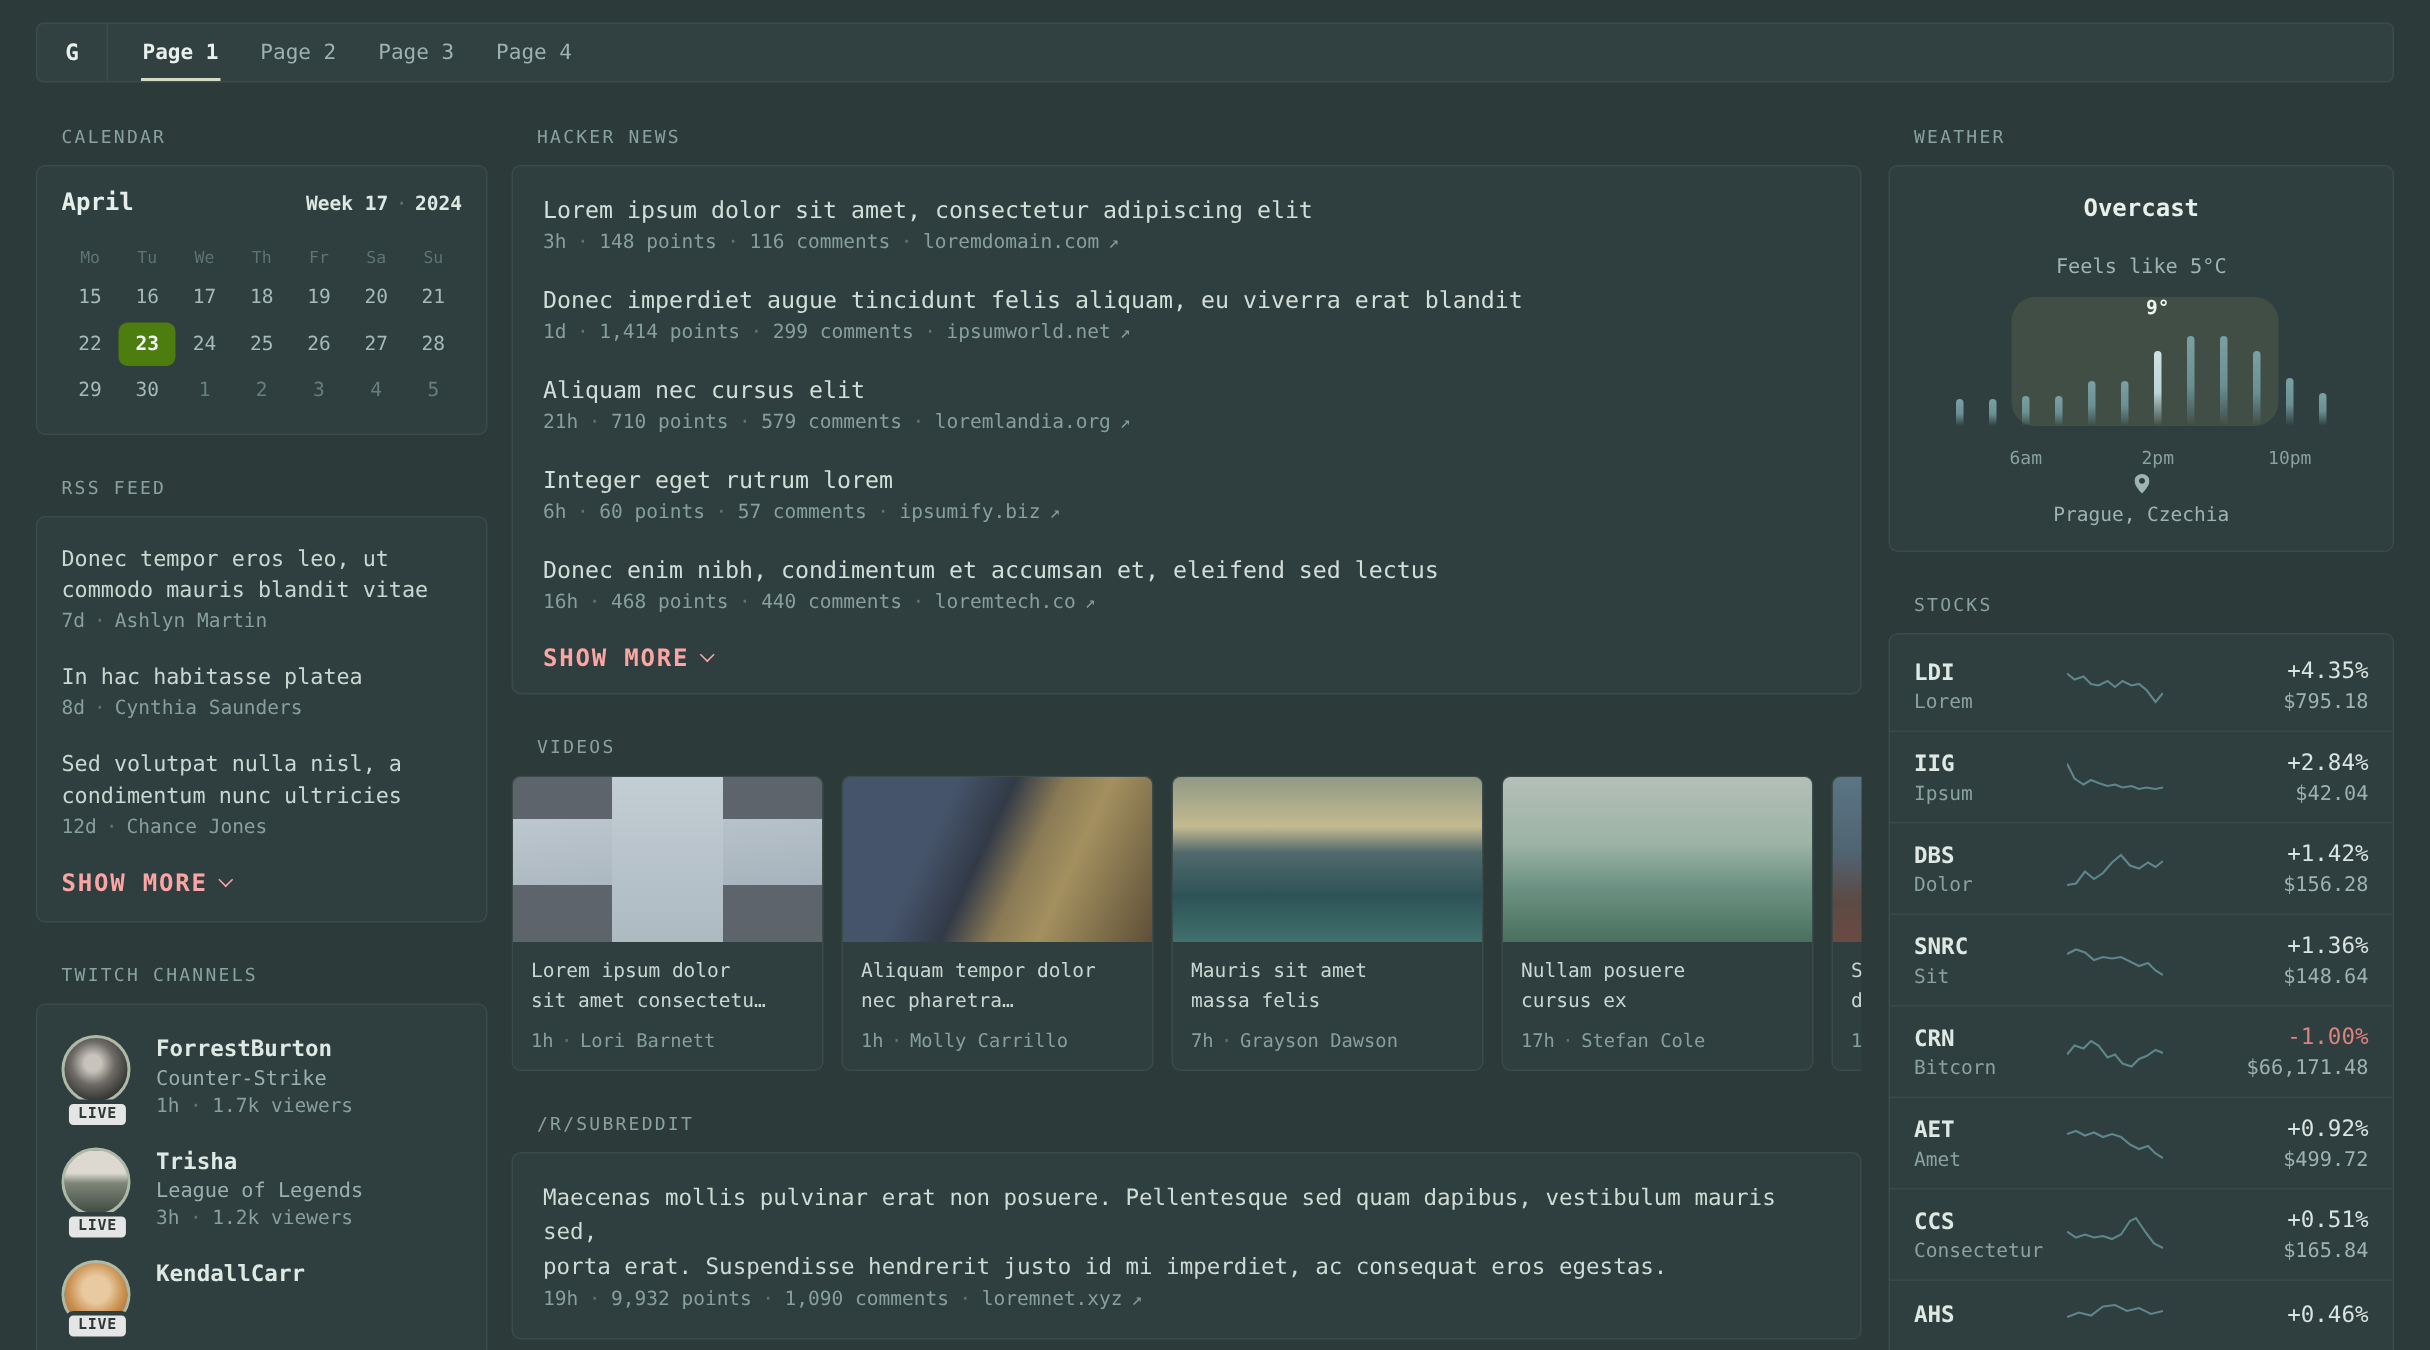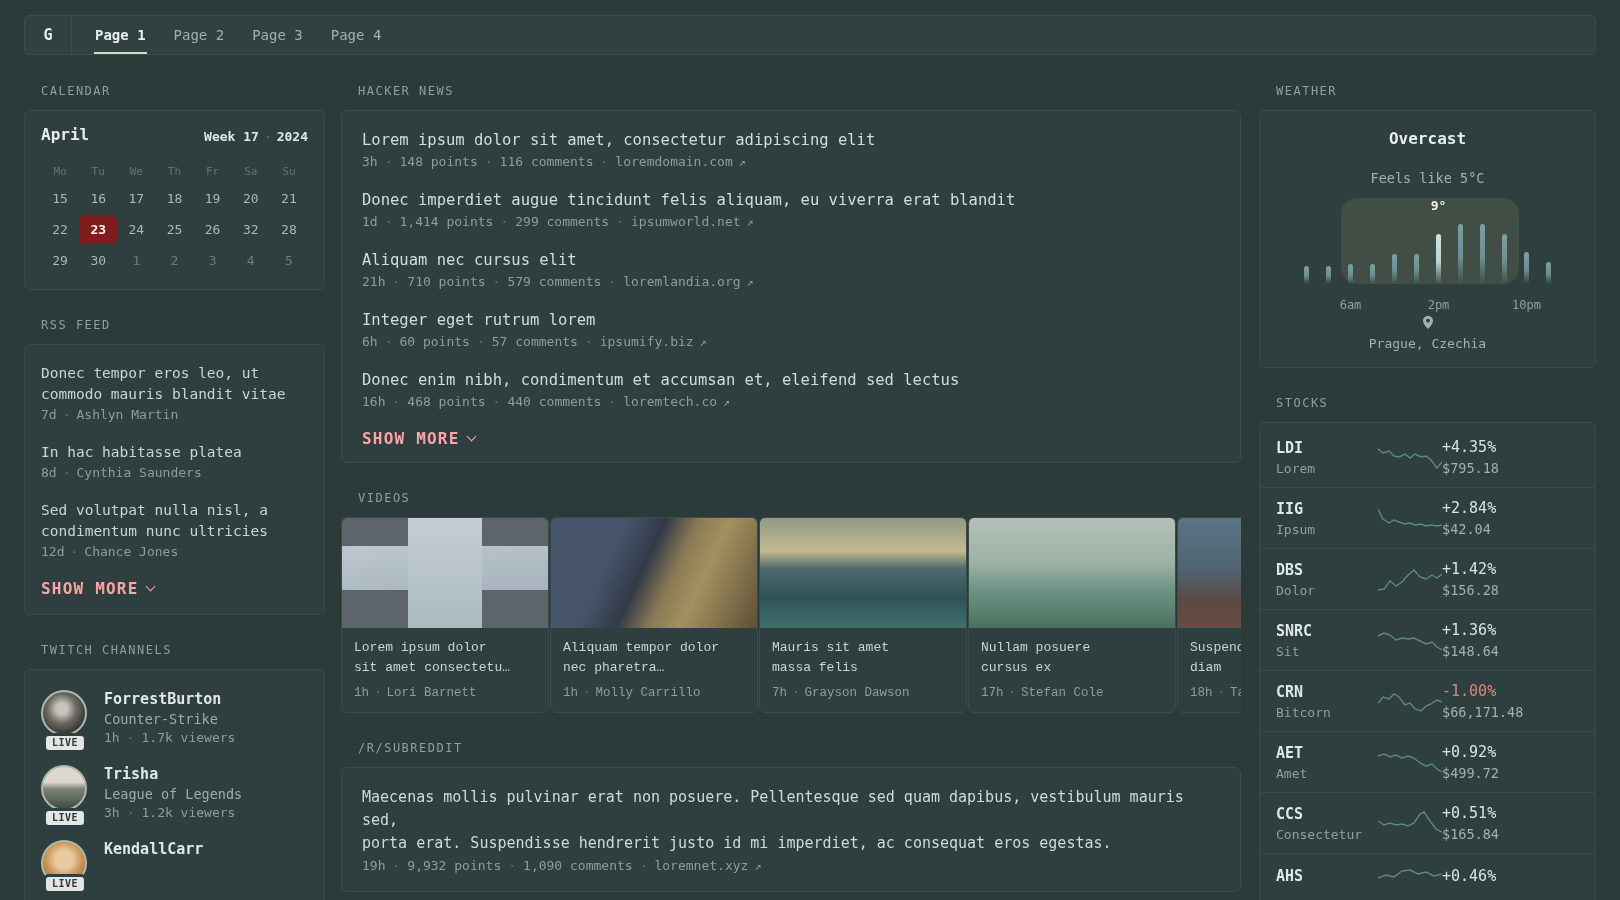--- a/index.html
+++ b/index.html
@@ -66,21 +66,21 @@
   .cal-head { display:flex; justify-content:space-between; align-items:flex-end; }
   .cal-month { font-size:16px; font-weight:bold; color:#e6eeea; }
   .cal-week { font-size:13px; font-weight:bold; color:#dfe9e4; }
   .cal-week .dot { margin:0 5px; font-weight:normal; }
   .cal-grid { display:grid; grid-template-columns:repeat(7,1fr); margin-top:16px; row-gap:2px; }
   .cal-cell {
     height:29px; display:flex; align-items:center; justify-content:center;
     font-size:13px; color:#a6bab7; border-radius:6px;
   }
   .cal-wd { font-size:11px; color:#5d7573; height:22px; }
-  .cal-cell.sel { background:#7f1d1d; color:#eef4f1; font-weight:bold; }
+  .cal-cell.sel { background:#4d7c0f; color:#eef4f1; font-weight:bold; }
   .cal-cell.dim { color:#66807e; }
 
   
   .rss-card { padding:18px 16px 16px 16px; margin-bottom:0; }
   .feed-item { margin-bottom:20px; }
   .feed-title { font-size:14.5px; line-height:21px; color:#c9d6d1; white-space:pre-line; cursor:pointer; }
   .feed-item .meta { margin-top:2px; }
   .feed-item .dot { margin:0 6px; }
 
   
@@ -106,23 +106,23 @@
   
   .hn-card { padding:18px 20px 14px 20px; }
   .hn-item { margin-bottom:20px; }
   .hn-title { font-size:15.5px; color:#d2ded8; line-height:22px; cursor:pointer; white-space:pre-line; }
   .hn-item .meta { margin-top:3px; }
   .domain { cursor:pointer; }
 
   
   .videos-row { display:flex; width:900px; overflow:hidden; }
   .video-card {
-    width:208px; flex:none; margin-right:1px;
+    width:208px; flex:none; margin-right:12px;
     background:#2f3e3e; border:1px solid #3b4b4a; border-radius:6px;
-    overflow:hidden; cursor:pointer;font-family:Liberation Mono, monospace;
+    overflow:hidden; cursor:pointer;
   }
   .video-thumb { width:100%; height:110px; }
   .thumb1 {
     background-color:#5d646b;
     background-image:linear-gradient(#c2cdd4,#aebac2),linear-gradient(173deg,#bcc7cf,#a7b3bc);
     background-size:36% 100%,100% 40%; background-position:center,center 42%;
     background-repeat:no-repeat;
   }
   .thumb2 {
     background:linear-gradient(115deg,#46546b 0 30%,#323a47 45%,#8a7a55 58%,#a4905f 70%,#5e5038 100%);
@@ -176,21 +176,21 @@
 
   
   .stocks-card { padding:4px 0; }
   .stock-row { display:flex; align-items:center; padding:11px 16px; cursor:pointer; }
   .stock-row + .stock-row { border-top:1px solid #3a4949; }
   .stock-id { width:102px; flex:none; }
   .stock-ticker { font-size:15px; font-weight:bold; color:#dfe9e4; }
   .stock-name { font-size:13px; color:#8aa3a0; margin-top:4px; }
   .stock-spark { width:64px; height:26px; flex:none; }
   .stock-spark polyline { fill:none; stroke:#5d878b; stroke-width:1.4; }
-  .stock-right { flex:1; }
+  .stock-right { flex:1; text-align:right; }
   .stock-change { font-size:15px; }
   .stock-price { font-size:13.5px; color:#9cb3b0; margin-top:4px; }
 </style>
 </head>
 <body>
 
 <div class="page">
 
   <header class="topbar">
     <div class="logo">G</div>
@@ -229,21 +229,21 @@
           <div class="cal-cell">18</div>
           <div class="cal-cell">19</div>
           <div class="cal-cell">20</div>
           <div class="cal-cell">21</div>
 
           <div class="cal-cell">22</div>
           <div class="cal-cell sel">23</div>
           <div class="cal-cell">24</div>
           <div class="cal-cell">25</div>
           <div class="cal-cell">26</div>
-          <div class="cal-cell">32</div>
+          <div class="cal-cell">27</div>
           <div class="cal-cell">28</div>
 
           <div class="cal-cell">29</div>
           <div class="cal-cell">30</div>
           <div class="cal-cell dim">1</div>
           <div class="cal-cell dim">2</div>
           <div class="cal-cell dim">3</div>
           <div class="cal-cell dim">4</div>
           <div class="cal-cell dim">5</div>
         </div>

